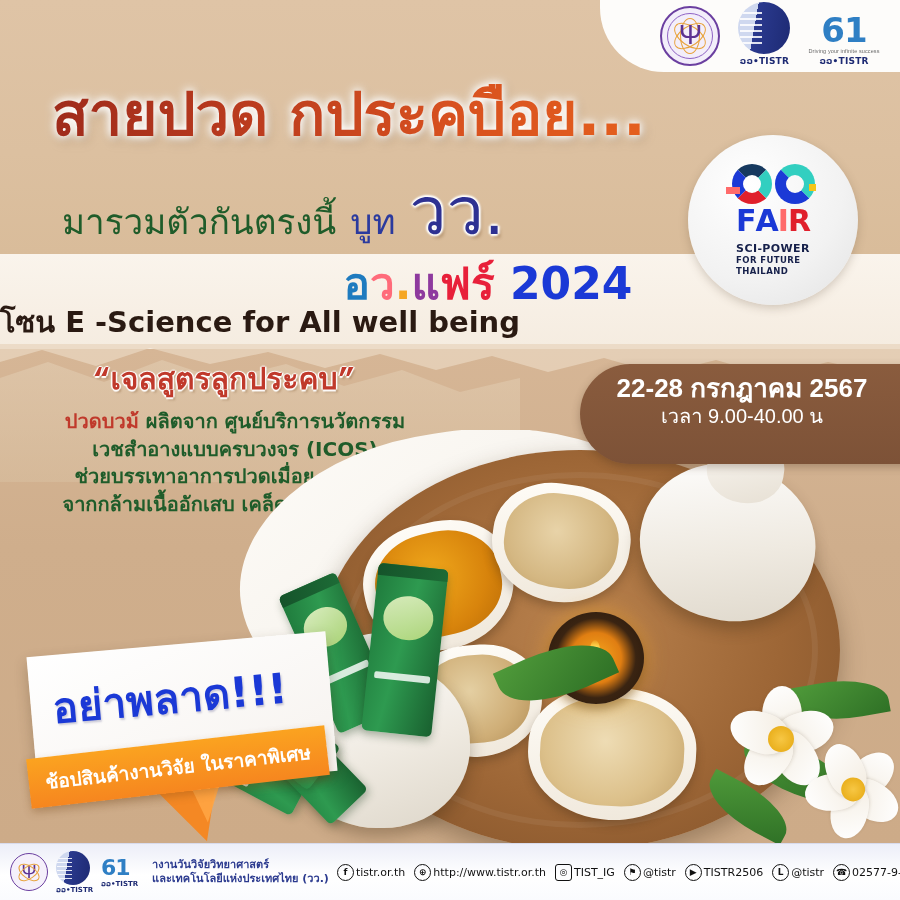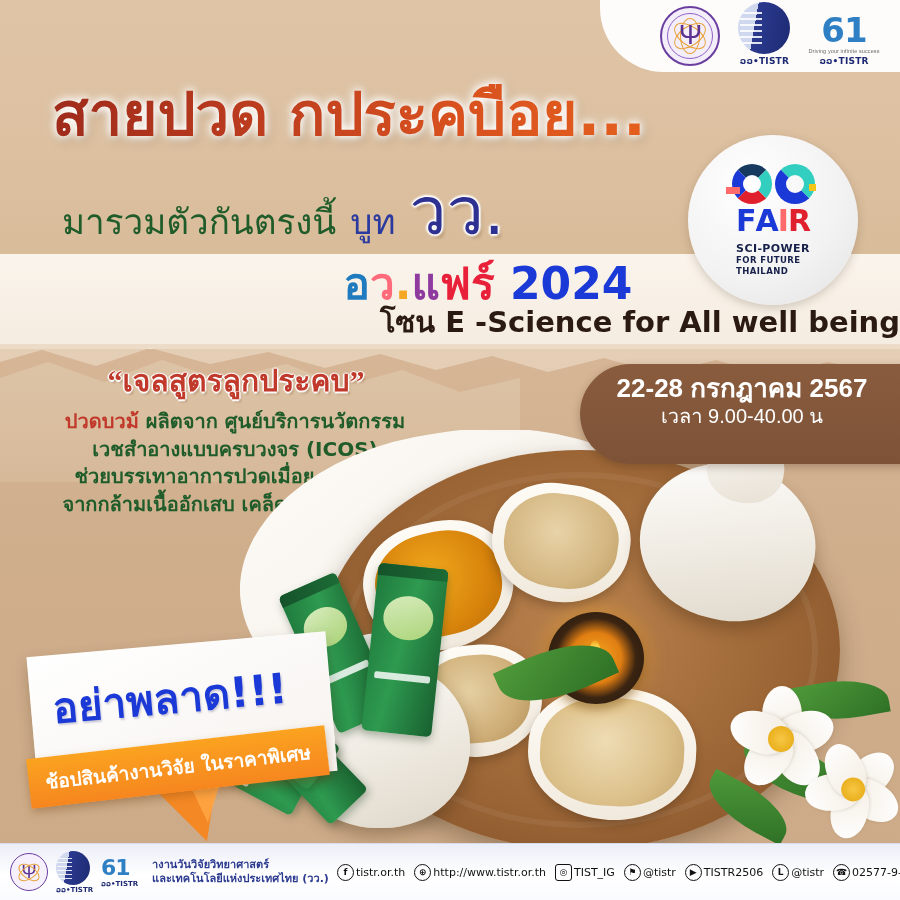--- a/index.html
+++ b/index.html
@@ -158,30 +158,30 @@
     font-family:"DejaVu Sans",sans-serif;
     padding-left:38px;
   }
   .event-title .c1{color:#1f7bbf;}
   .event-title .c2{color:#ff6b7a;}
   .event-title .c3{color:#f5a623;}
   .event-title .c4{color:#8e3a9e;}
   .event-title .c5{color:#e8203a;}
   .event-title .c6{color:#1b39d6;}
   .event-sub{
-    position:absolute;left:0;top:308px;width:900px;text-align:right;
+    position:absolute;left:0;top:308px;width:900px;text-align:left;
     font-size:29px;font-weight:bold;color:#2a1a12;line-height:1;
     font-family:"DejaVu Sans",sans-serif;
   }
 
   
   .prod-title{
-    position:absolute;left:36px;top:366px;width:400px;text-align:center;
+    position:absolute;left:24px;top:366px;width:400px;text-align:center;
     font-size:30px;font-weight:bold;line-height:1;
-    font-family:Liberation Serif, serif;
+    font-family:Liberation Mono, monospace;
     color:#c0392b;
     text-shadow:-1.5px 0 1px #fff,1.5px 0 1px #fff,0 -1.5px 1px #fff,0 1.5px 1px #fff,
       2px 3px 2px rgba(120,80,40,.3);
   }
   .prod-lines{
     position:absolute;left:20px;top:408px;width:430px;text-align:center;
     font-size:20px;font-weight:bold;line-height:1.38;color:#1f5c2a;
     font-family:"DejaVu Sans",sans-serif;
   }
   .prod-lines .hl{color:#c0392b;}

